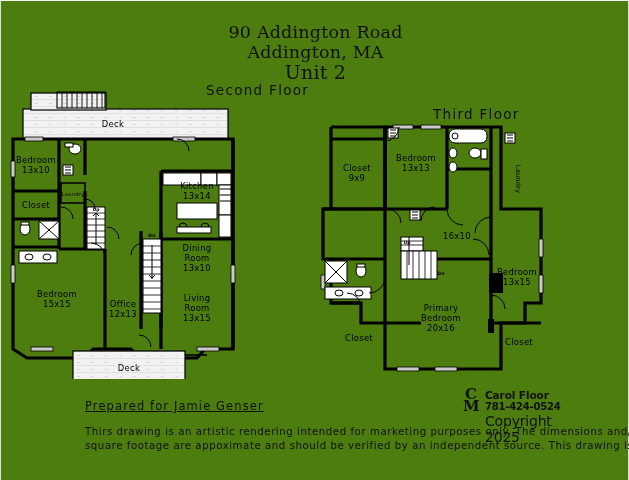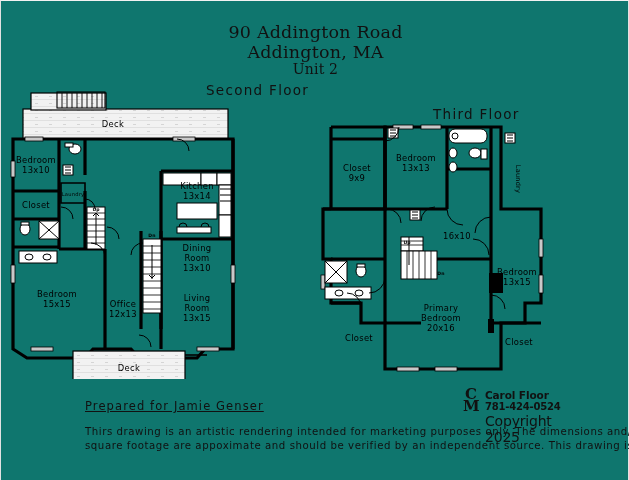--- a/index.html
+++ b/index.html
@@ -10,41 +10,41 @@
   body {
     width: 629px;
     height: 480px;
     overflow: hidden;
     font-family: "DejaVu Sans", sans-serif;
   }
   #page {
     position: relative;
     width: 629px;
     height: 480px;
-    background: #0f766e;
+    background: #4d7c0f;
     box-sizing: border-box;
     border-left: 1px solid #e2e2e2;
     border-right: 1px solid #e2e2e2;
     border-top: 1px solid #f2f2f2;
   }
 
   
   #title-block {
     position: absolute;
     left: 0;
     top: 22px;
     width: 629px;
     text-align: center;
     font-family: "DejaVu Serif", serif;
     color: #111111;
     line-height: 1.12;
   }
   #title-block .line1 { font-size: 17.5px; letter-spacing: .2px; }
   #title-block .line2 { font-size: 17.5px; letter-spacing: .2px; }
-  #title-block .line3 { font-size: 14px; letter-spacing: .2px; }
+  #title-block .line3 { font-size: 19px; letter-spacing: .2px; }
 
   
   #plan-area {
     position: absolute;
     left: 0;
     top: 78px;
     width: 545px;
     height: 300px;
   }
   #plan-svg { display: block; }

